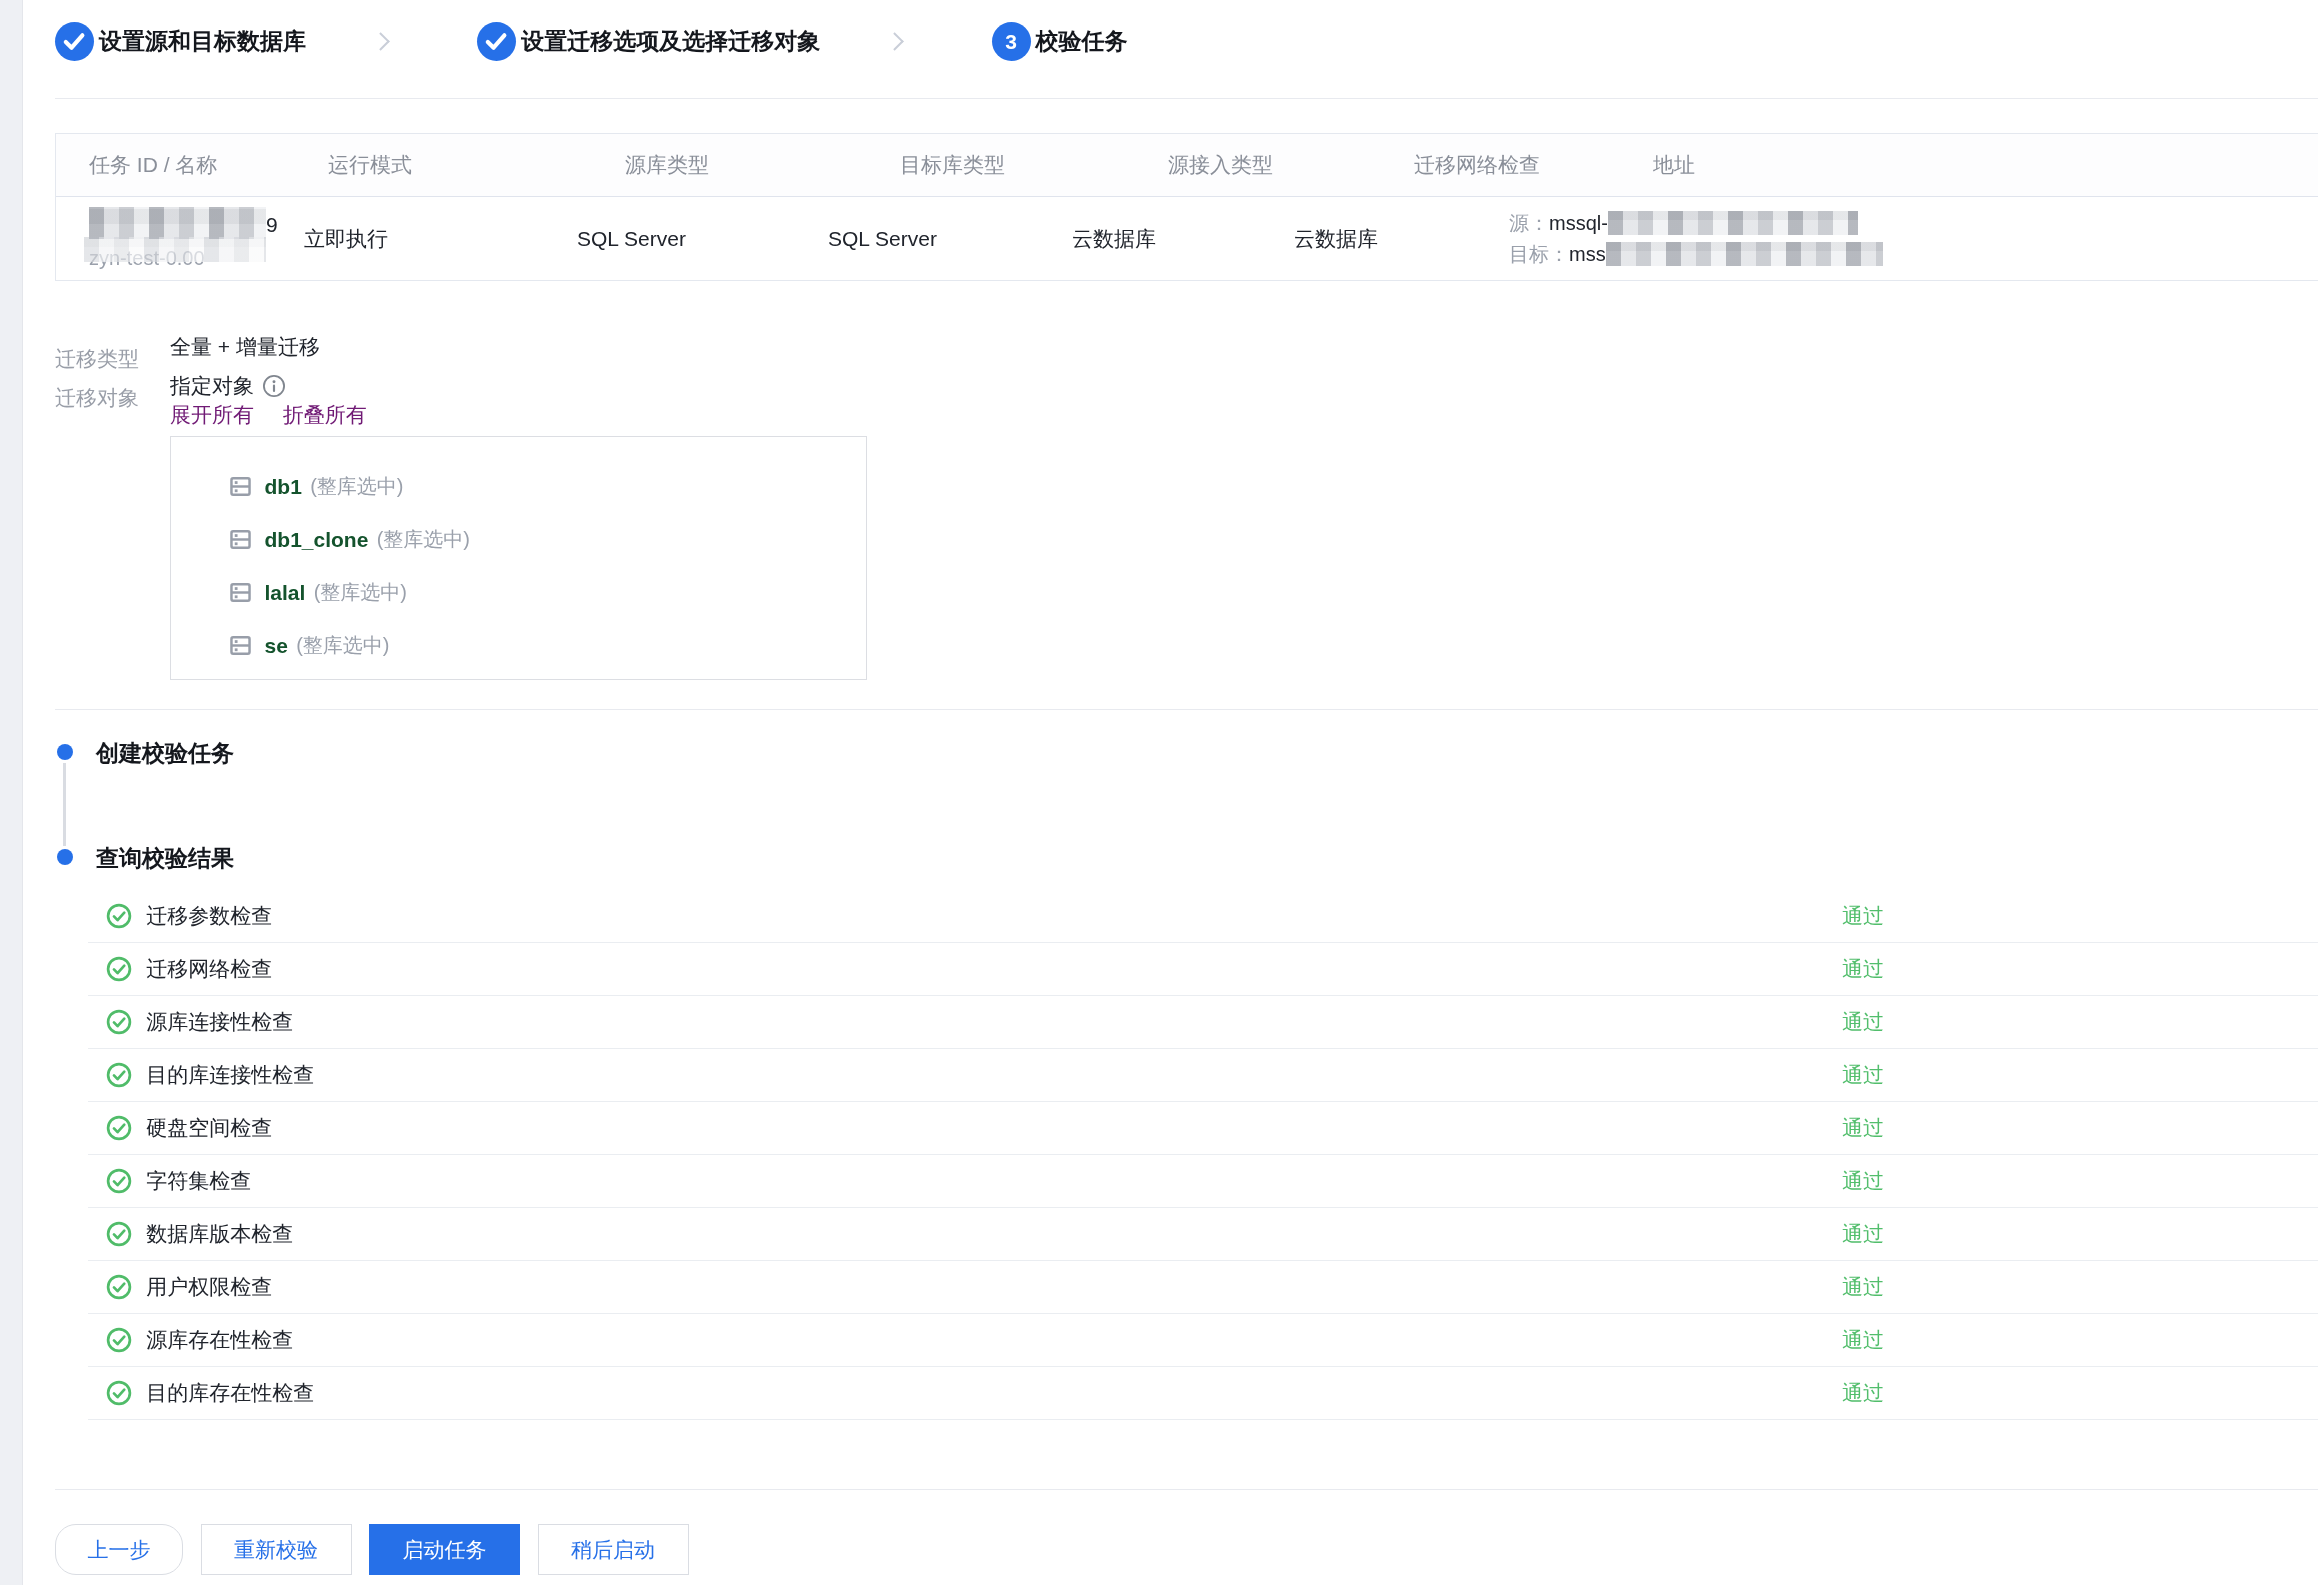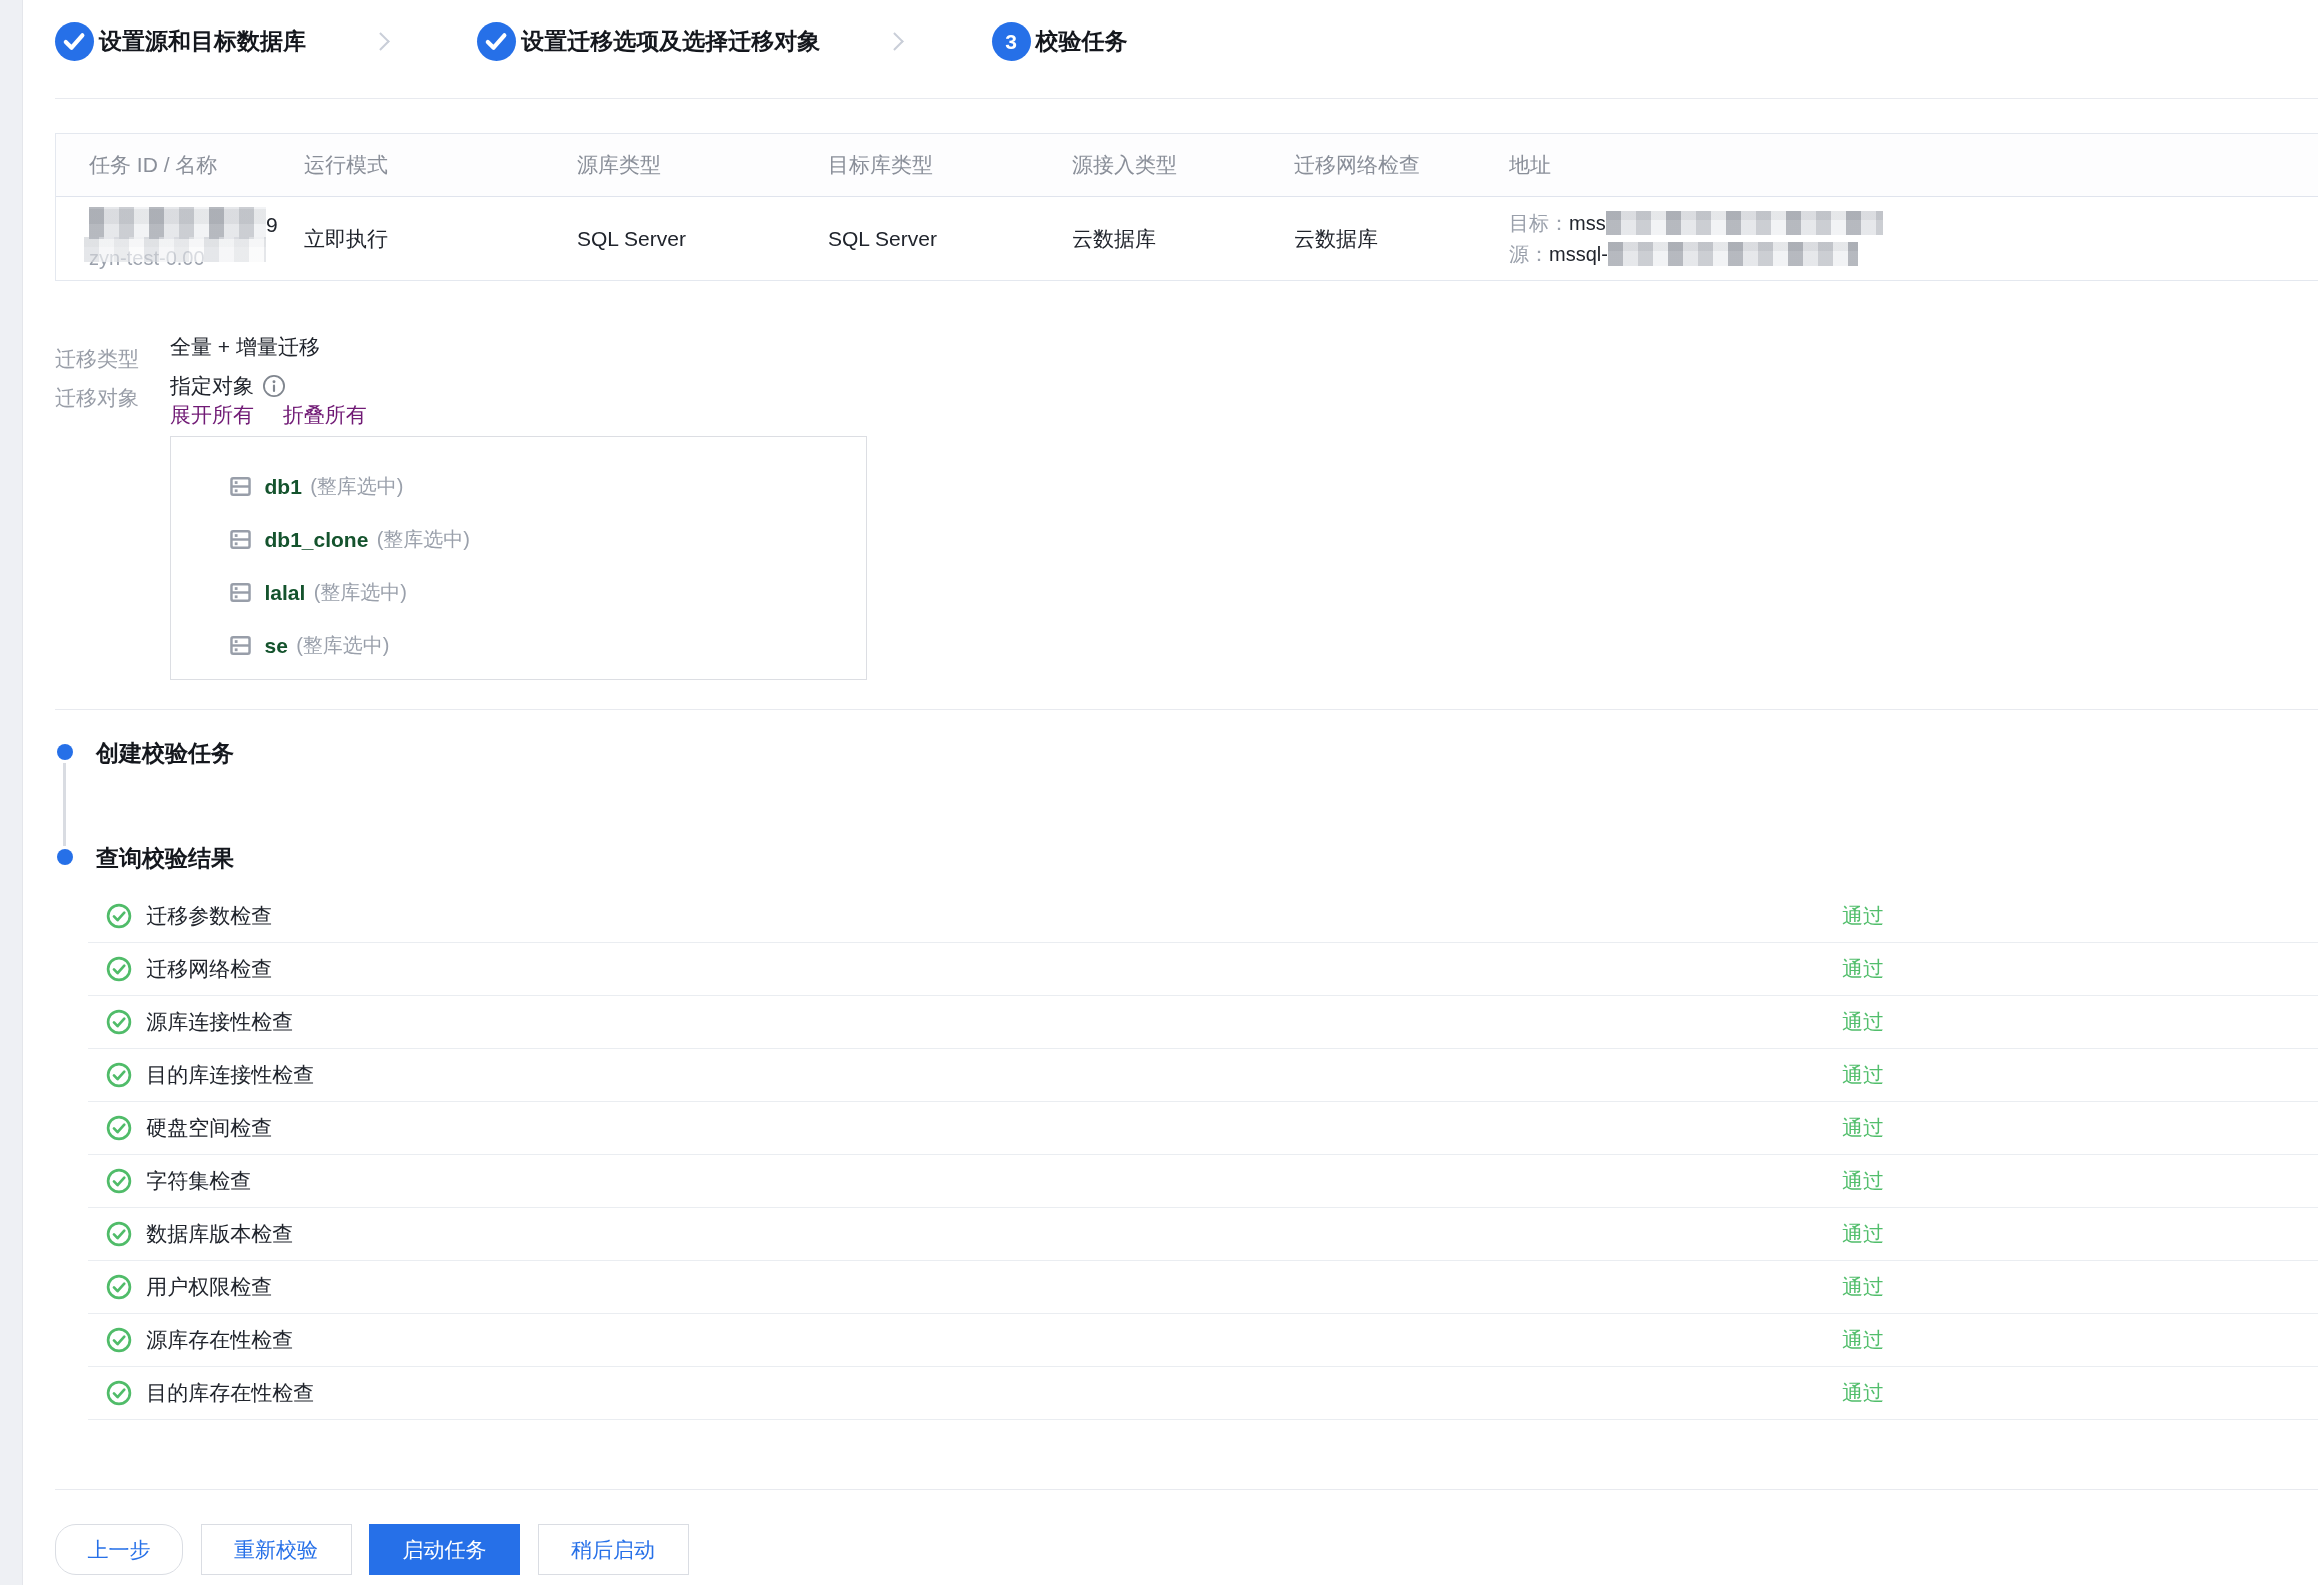--- a/index.html
+++ b/index.html
@@ -15,21 +15,21 @@
     display:flex; align-items:center; justify-content:center; font-size:21px; font-weight:700; flex:0 0 auto; }
   .step-label { margin-left:5px; font-size:23px; font-weight:700; color:#14171d; white-space:nowrap; }
   .chev { width:13.3px; height:13.3px; border-top:2.5px solid #c9ced8; border-right:2.5px solid #c9ced8;
     transform:rotate(45deg); margin:0 90px 0 68px; flex:0 0 auto; }
   .stepbar-divider { position:absolute; left:55px; right:0; top:98px; border-top:1.7px solid #e8eaef; }
 
   
   .task-table { position:absolute; left:55px; right:0; top:133px;
     border:1.7px solid #e4e8ef; border-right:none; background:#fff; }
   .t-head, .t-row { display:grid; grid-template-columns:248px 273px 251px 244px 222px 215px 1fr; align-items:center; }
-  .t-head { height:63px; color:#8a8f99; font-size:21px; border-bottom:1.7px solid #e0e4ed; background:#fdfdfe; }
+  .t-head { height:63px; color:#8a8f99; font-size:21px; border-bottom:1.7px solid #e0e4ed; background:#fdfdfe;gap:24px; }
   .t-row  { height:83px; font-size:21px; color:#20242c; }
   .t-cell:first-child { padding-left:33px; }
   .addr-line { font-size:20px; line-height:31px; white-space:nowrap; }
   .addr-label { color:#9aa0ab; }
   .mosaic { display:inline-block; vertical-align:-7.5px;
     background:
       repeating-linear-gradient(90deg, rgba(110,116,128,.50) 0 15px, rgba(196,200,207,.42) 15px 30px, rgba(148,153,163,.48) 30px 45px, rgba(222,225,230,.40) 45px 60px),
       repeating-linear-gradient(0deg, rgba(255,255,255,.40) 0 15px, rgba(60,64,72,.10) 15px 30px); }
   .mosaic-id { width:177px; height:32px; }
   .mosaic-name { position:absolute; left:-5px; top:-10px; width:182px; height:25px; opacity:.88;
@@ -130,24 +130,24 @@
         <span class="mosaic-name"></span>
       </div>
     </div>
     <div class="t-cell">立即执行</div>
     <div class="t-cell">SQL Server</div>
     <div class="t-cell">SQL Server</div>
     <div class="t-cell">云数据库</div>
     <div class="t-cell">云数据库</div>
     <div class="t-cell">
       <div class="addr-line">
-        <span class="addr-label">目标：</span><span>mss</span><span class="mosaic mosaic-addr-dst"></span>
+        <span class="addr-label">源：</span><span>mssql-</span><span class="mosaic mosaic-addr-src"></span>
       </div>
       <div class="addr-line">
-        <span class="addr-label">源：</span><span>mssql-</span><span class="mosaic mosaic-addr-src"></span>
+        <span class="addr-label">目标：</span><span>mss</span><span class="mosaic mosaic-addr-dst"></span>
       </div>
     </div>
   </div>
 </div>
 
 <div class="detail-row" style="top:321px;">
   <div class="detail-label">迁移类型</div>
   <div class="detail-value">全量 + 增量迁移</div>
 </div>
 <div class="detail-row" style="top:360px;">

